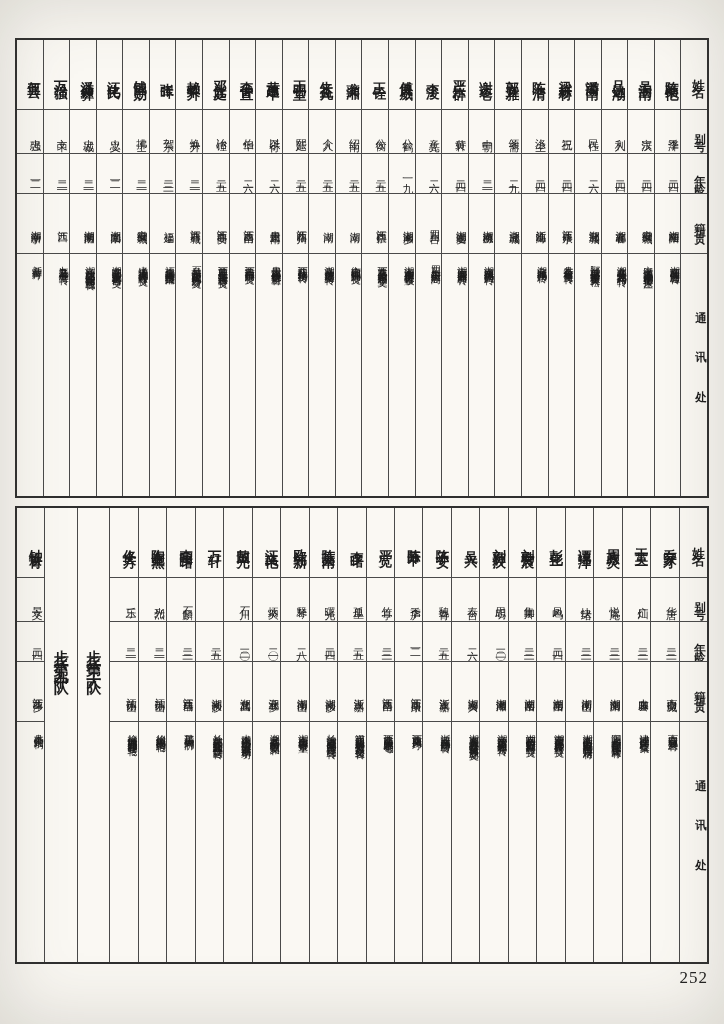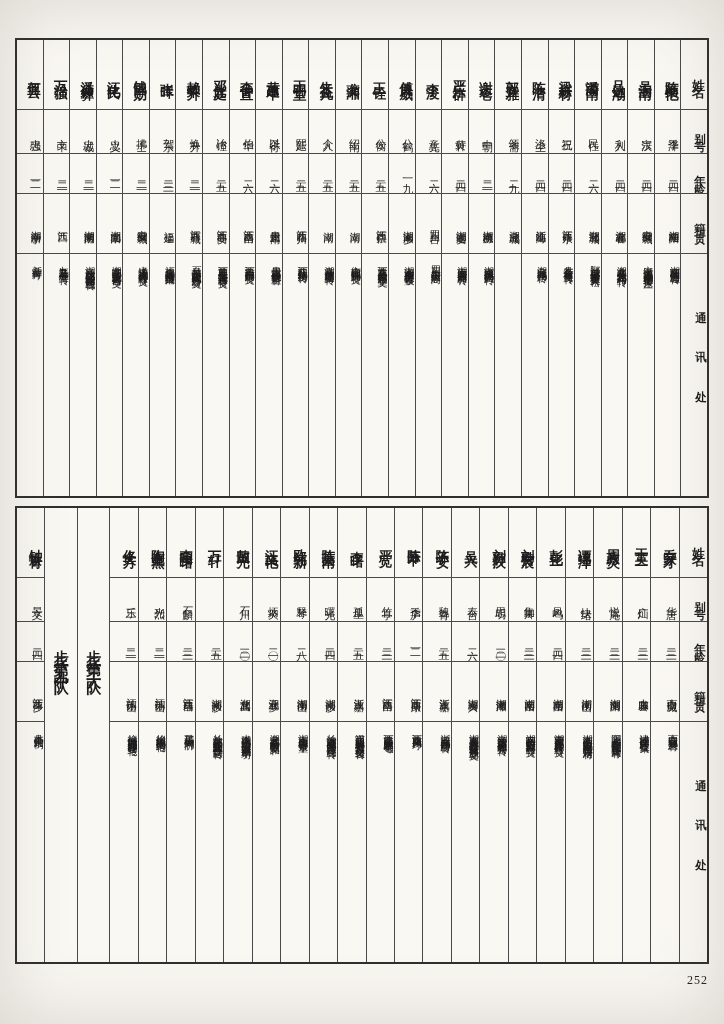--- a/index.html
+++ b/index.html
@@ -49,21 +49,21 @@
   .unit-col{
     flex:1.15 1 0;display:flex;flex-direction:column;align-items:center;
     border-left:1px solid #4a4a4a;
   }
   .unit-label{
     writing-mode:vertical-rl;text-orientation:upright;
     margin-top:130px;font-size:15px;font-weight:bold;letter-spacing:6px;line-height:1.2;
   }
   .page-number{
     position:absolute;right:16px;bottom:36px;
-    font-size:12px;letter-spacing:1px;color:#222;
+    font-size:17px;letter-spacing:1px;color:#222;
   }
 </style>
 </head>
 <body>
 
 <div class="page">
 
   <div class="table" id="table-top">
       <div class="col header-col">
         <div class="cell row-name header-cell">姓名</div>

